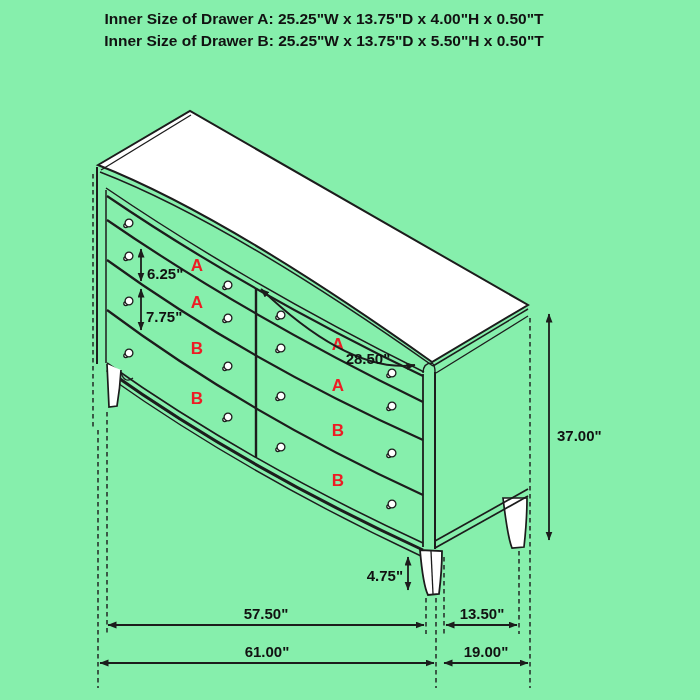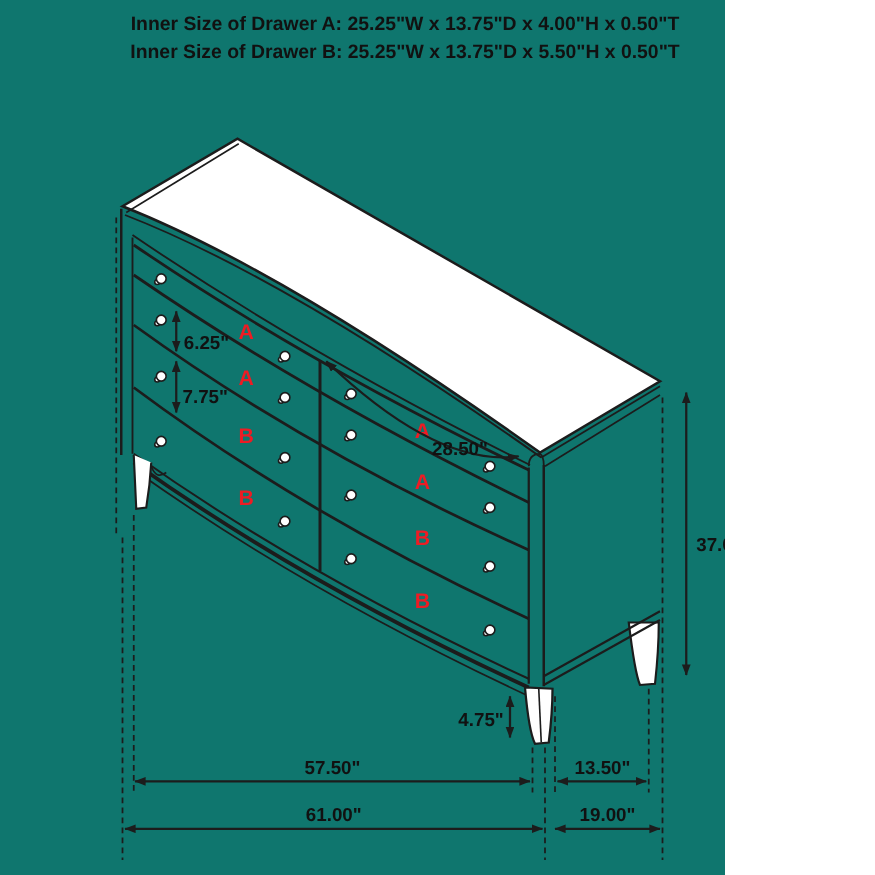--- a/index.html
+++ b/index.html
@@ -5,23 +5,23 @@
   html, body {
     margin: 0;
     padding: 0;
     width: 700px;
     height: 700px;
     background: #ffffff;
     font-family: "Liberation Sans", sans-serif;
   }
   .stage {
     position: relative;
-    width: 580px;
+    width: 700px;
     height: 700px;
-    background: #0f766e;
+    background: #86efac;
     overflow: hidden;
   }
   svg { display: block; }
   .ln   { stroke: #1c1c1c; fill: none; }
   .fillw{ fill: #ffffff; }
   .dash { stroke: #1c1c1c; fill: none; stroke-dasharray: 4.5 3.5; stroke-width: 1.4; }
   .dimln{ stroke: #1c1c1c; fill: none; stroke-width: 1.8; }
   text.dim {
     font-family: "Liberation Sans", sans-serif;
     font-weight: bold;

